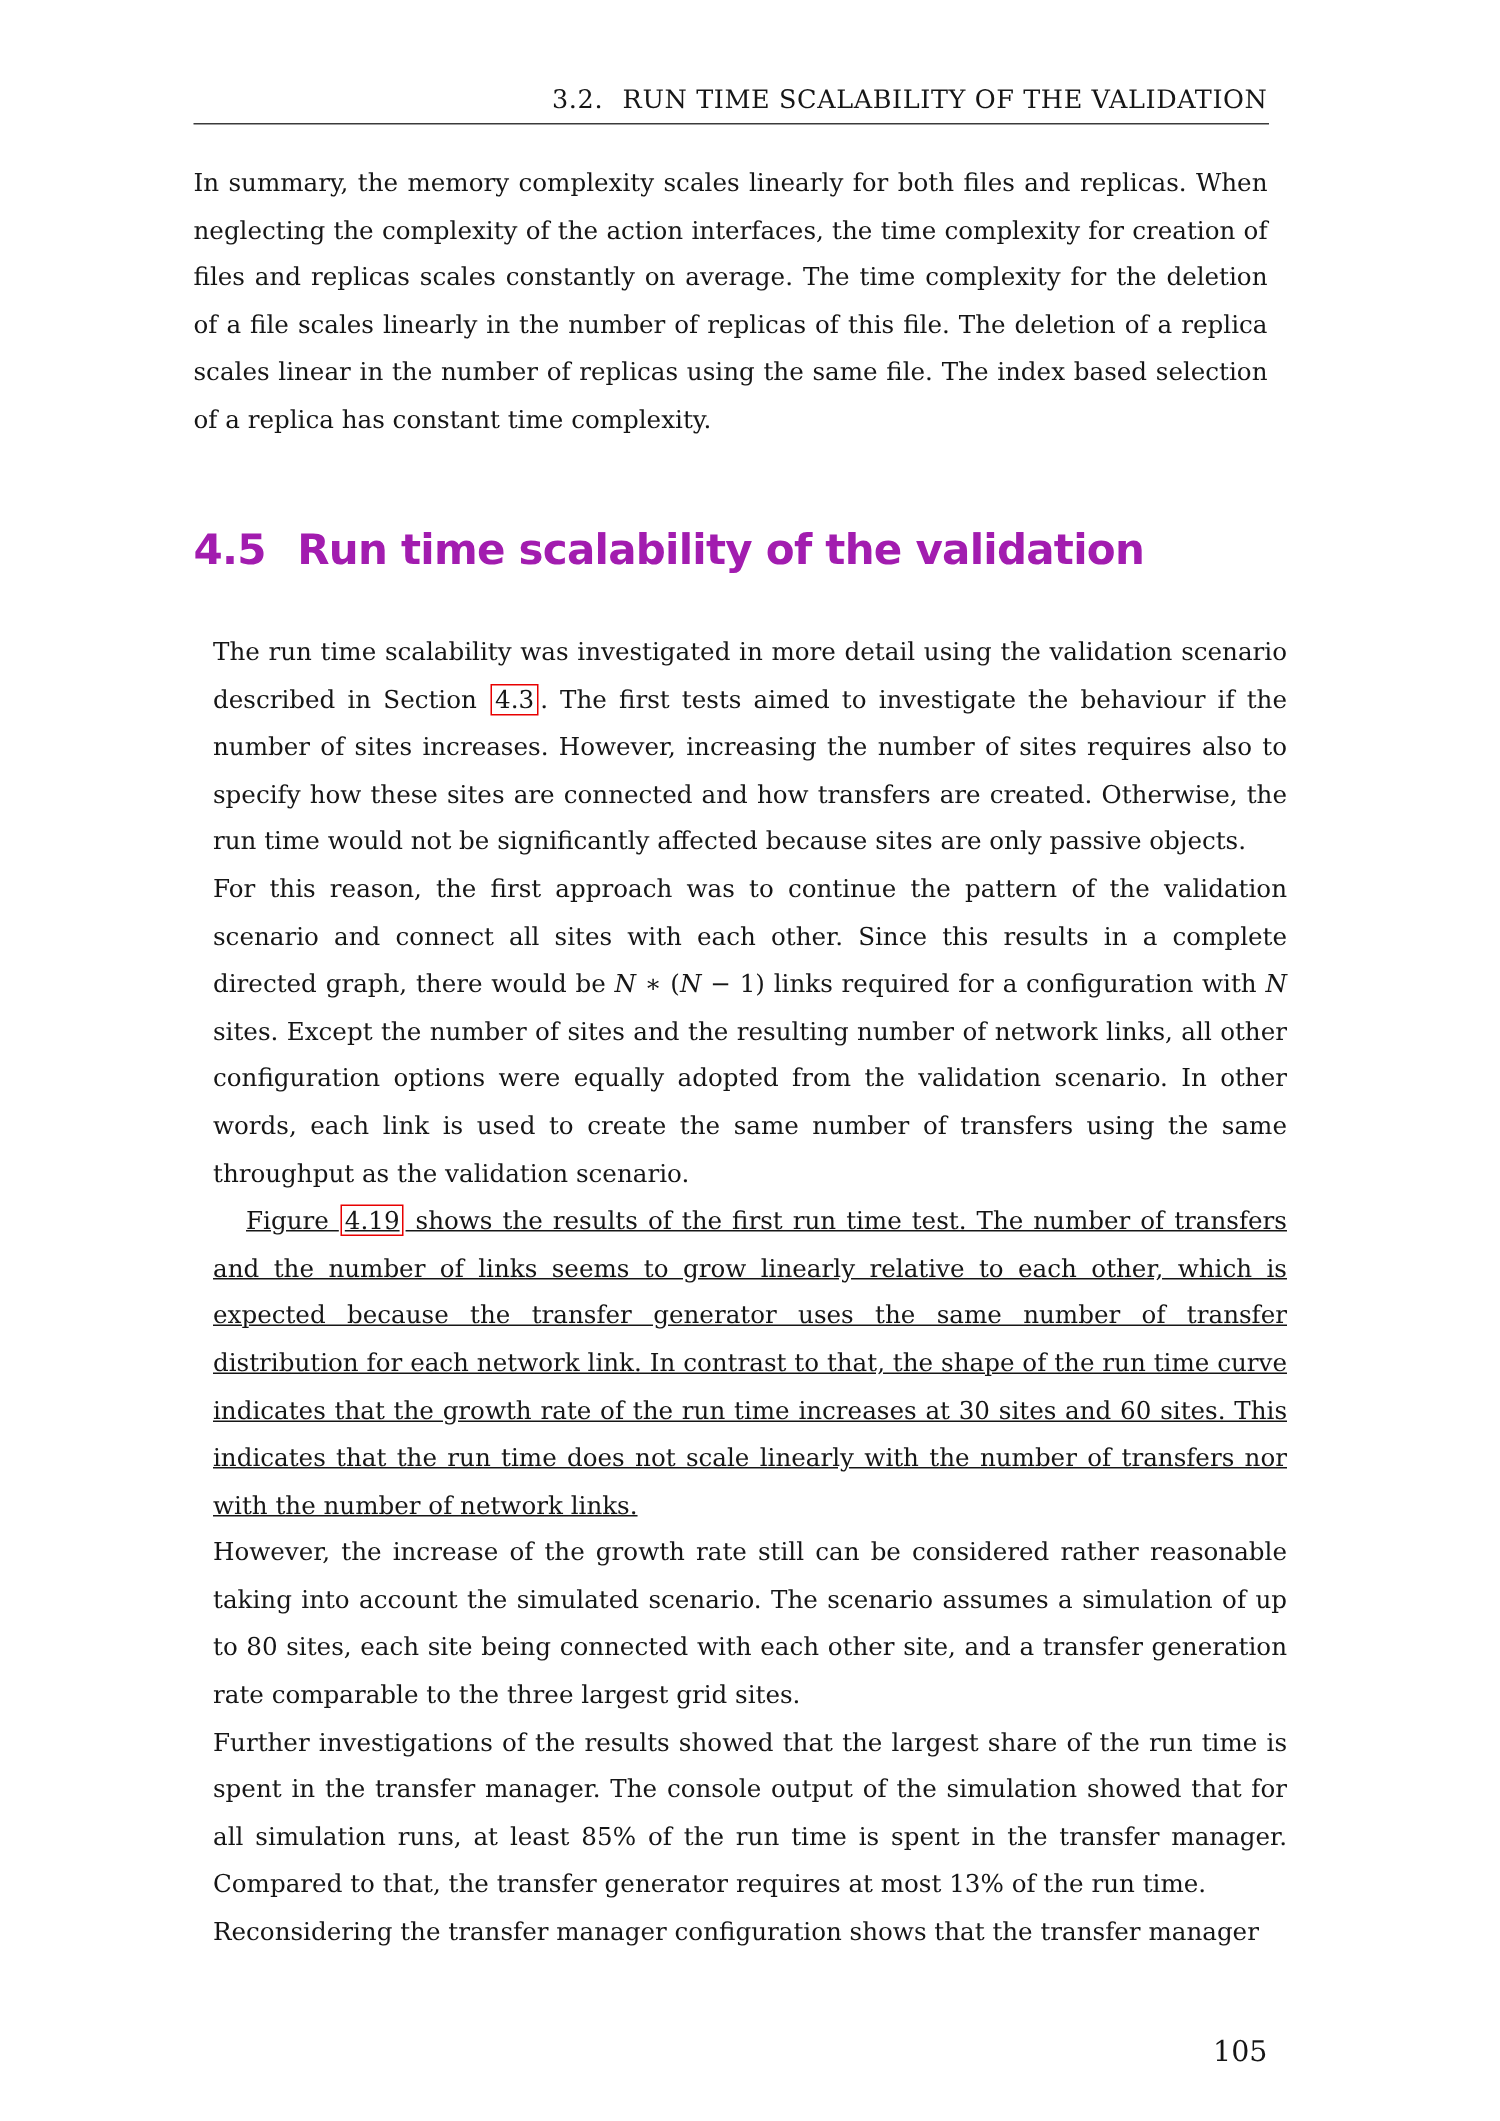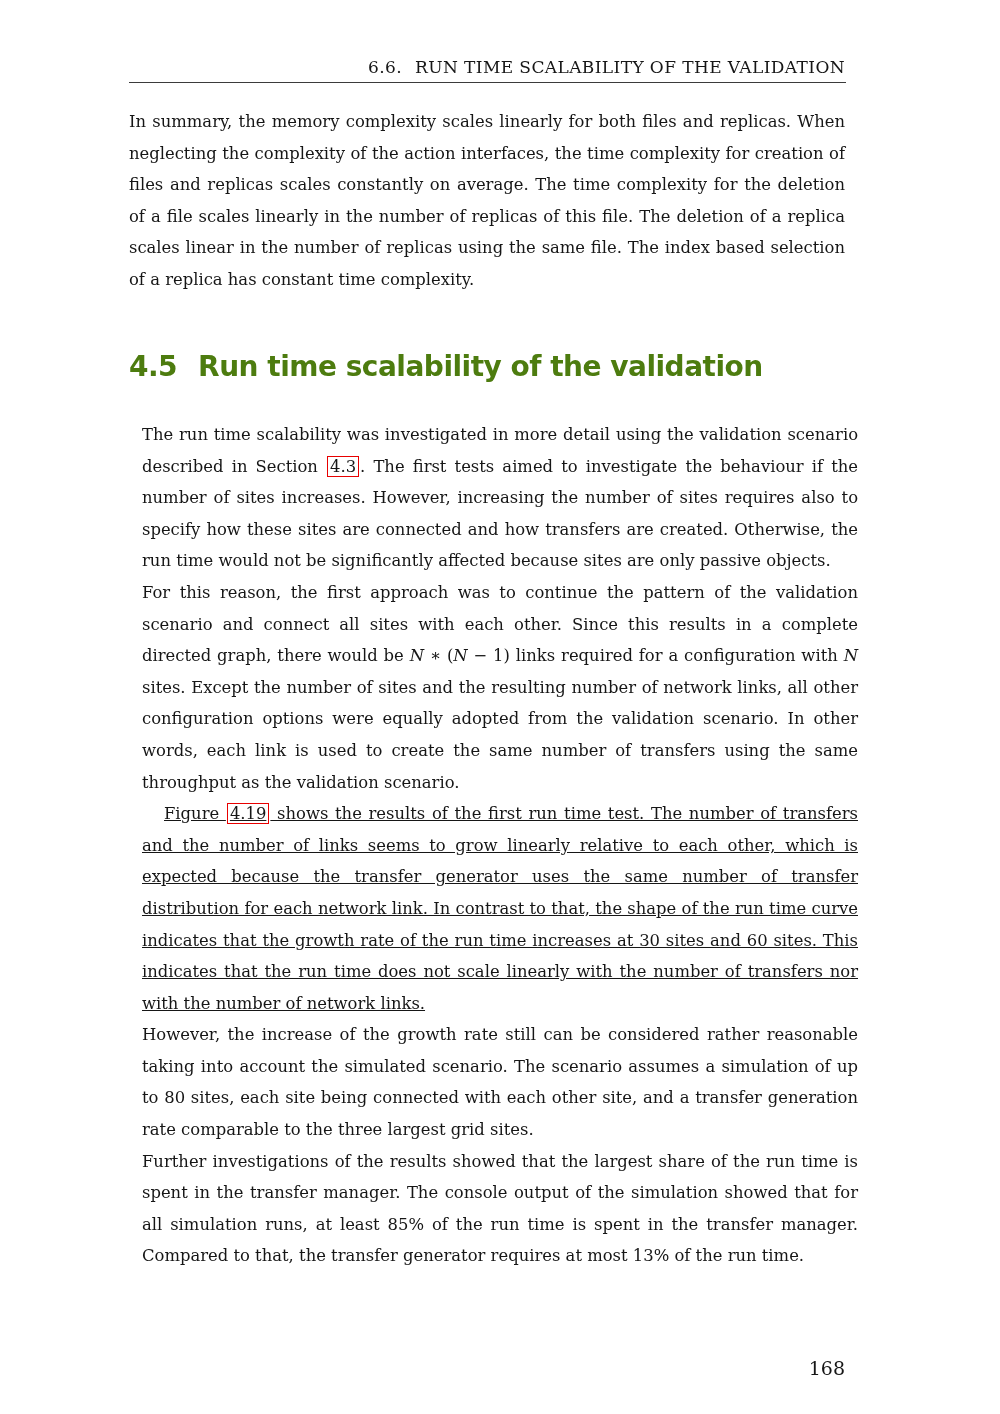--- a/index.html
+++ b/index.html
@@ -33,21 +33,21 @@
   .intro-text{
     position:absolute;left:129px;top:106px;width:716px;
   }
   .section-heading{
     position:absolute;left:129px;top:350px;width:740px;
     margin:0;
     font-family:"DejaVu Sans", sans-serif;
     font-weight:bold;
     font-size:28px;line-height:34px;
     letter-spacing:-0.5px;
-    color:#4d7c0f;
+    color:#a21caf;
     white-space:nowrap;
   }
   .sec-title{margin-left:21px;}
   .body-text{
     position:absolute;left:142px;top:419px;width:716px;
   }
   .para{
     margin:0;
     text-align:justify;
     font-size:16.4px;
@@ -66,36 +66,37 @@
     text-align:right;
     font-size:19px;line-height:26px;
   }
 </style>
 </head>
 <body>
 
 <div class="page">
 
   <div class="running-header">
-    <span>6.6.</span><span class="rh-title">RUN TIME SCALABILITY OF THE VALIDATION</span>
+    <span>3.2.</span><span class="rh-title">RUN TIME SCALABILITY OF THE VALIDATION</span>
   </div>
 
   <div class="header-rule"></div>
 
   <div class="intro-text">
       <p class="para"><span>In summary, the memory complexity scales linearly for both files and replicas. When neglecting the complexity of the action interfaces, the time complexity for creation of files and replicas scales constantly on average. The time complexity for the deletion of a file scales linearly in the number of replicas of this file. The deletion of a replica scales linear in the number of replicas using the same file. The index based selection of a replica has constant time complexity.</span></p>
     </div>
 
   <h2 class="section-heading">
     <span class="sec-num">4.5</span><span class="sec-title">Run time scalability of the validation</span>
   </h2>
 
   <div class="body-text">
       <p class="para"><span>The run time scalability was investigated in more detail using the validation scenario described in Section </span><span class="ref-link">4.3</span><span>. The first tests aimed to investigate the behaviour if the number of sites increases. However, increasing the number of sites requires also to specify how these sites are connected and how transfers are created. Otherwise, the run time would not be significantly affected because sites are only passive objects.</span></p>
       <p class="para"><span>For this reason, the first approach was to continue the pattern of the validation scenario and connect all sites with each other. Since this results in a complete directed graph, there would be </span><span class="math">N</span><span> ∗ (</span><span class="math">N</span><span> − 1) links required for a configuration with </span><span class="math">N</span><span> sites. Except the number of sites and the resulting number of network links, all other configuration options were equally adopted from the validation scenario. In other words, each link is used to create the same number of transfers using the same throughput as the validation scenario.</span></p>
       <p class="para indent"><span>Figure </span><span class="ref-link">4.19</span><span> shows the results of the first run time test. The number of transfers and the number of links seems to grow linearly relative to each other, which is expected because the transfer generator uses the same number of transfer distribution for each network link. In contrast to that, the shape of the run time curve indicates that the growth rate of the run time increases at 30 sites and 60 sites. This indicates that the run time does not scale linearly with the number of transfers nor with the number of network links.</span></p>
       <p class="para"><span>However, the increase of the growth rate still can be considered rather reasonable taking into account the simulated scenario. The scenario assumes a simulation of up to 80 sites, each site being connected with each other site, and a transfer generation rate comparable to the three largest grid sites.</span></p>
       <p class="para"><span>Further investigations of the results showed that the largest share of the run time is spent in the transfer manager. The console output of the simulation showed that for all simulation runs, at least 85% of the run time is spent in the transfer manager. Compared to that, the transfer generator requires at most 13% of the run time.</span></p>
+      <p class="para"><span>Reconsidering the transfer manager configuration shows that the transfer manager</span></p>
     </div>
 
-  <div class="page-number">168</div>
+  <div class="page-number">105</div>
 
 </div>
 
 </body></html>

